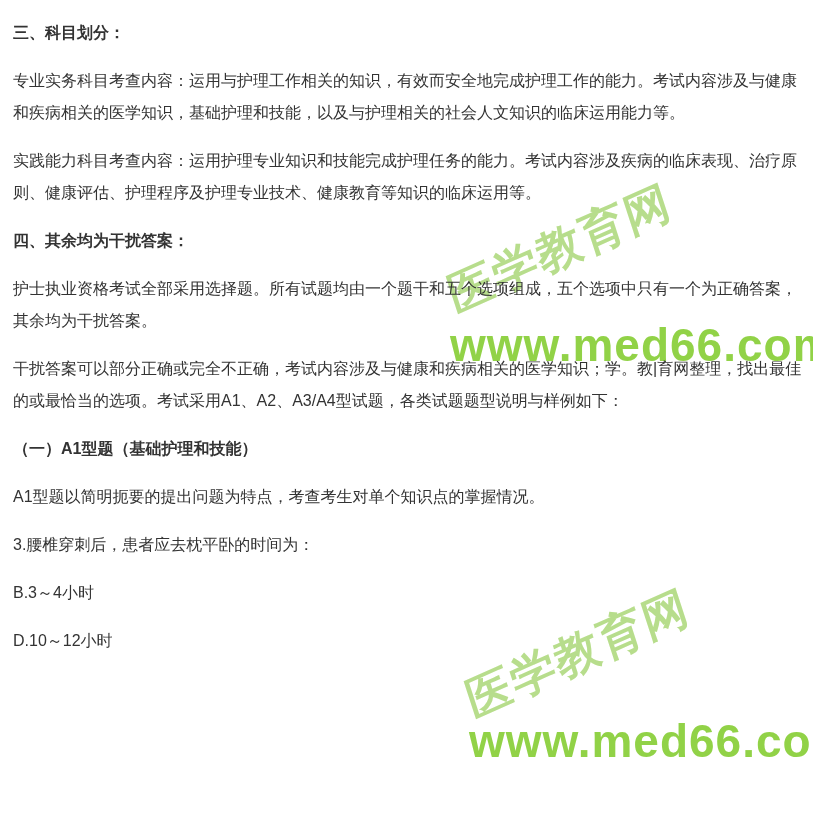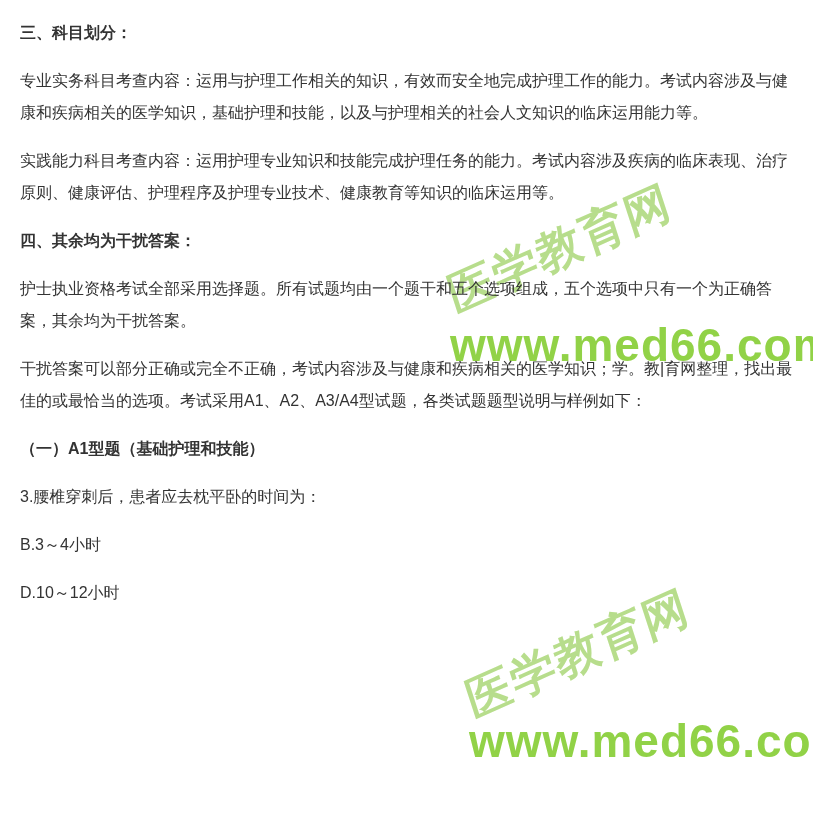--- a/index.html
+++ b/index.html
@@ -12,21 +12,21 @@
   }
   .doc {
     position: relative;
     z-index: 1;
     box-sizing: border-box;
     width: 813px;
     padding: 1px 5px 0 8px;
     color: #333333;
   }
   .doc p {
-    margin: 16px 12px;
+    margin: 16px 5px;
     font-size: 16px;
     line-height: 32px;
     color: #333333;
     word-break: break-all;
   }
   .doc p.bold { font-weight: 700; }
   
   .wm {
     position: absolute;
     z-index: 0;
@@ -62,16 +62,17 @@
 <div class="wm wm-url wm-url-2" style="--wm-url-color: #8cd03e;">www.med66.com</div>
 
 <div class="doc">
   <p class="bold">三、科目划分：</p>
   <p>专业实务科目考查内容：运用与护理工作相关的知识，有效而安全地完成护理工作的能力。考试内容涉及与健康和疾病相关的医学知识，基础护理和技能，以及与护理相关的社会人文知识的临床运用能力等。</p>
   <p>实践能力科目考查内容：运用护理专业知识和技能完成护理任务的能力。考试内容涉及疾病的临床表现、治疗原则、健康评估、护理程序及护理专业技术、健康教育等知识的临床运用等。</p>
   <p class="bold">四、其余均为干扰答案：</p>
   <p>护士执业资格考试全部采用选择题。所有试题均由一个题干和五个选项组成，五个选项中只有一个为正确答案，其余均为干扰答案。</p>
   <p>干扰答案可以部分正确或完全不正确，考试内容涉及与健康和疾病相关的医学知识；学。教|育网整理，找出最佳的或最恰当的选项。考试采用A1、A2、A3/A4型试题，各类试题题型说明与样例如下：</p>
   <p class="bold">（一）A1型题（基础护理和技能）</p>
+  <p>A1型题以简明扼要的提出问题为特点，考查考生对单个知识点的掌握情况。</p>
   <p>3.腰椎穿刺后，患者应去枕平卧的时间为：</p>
   <p>B.3～4小时</p>
   <p>D.10～12小时</p>
 </div>
 
 </body></html>

